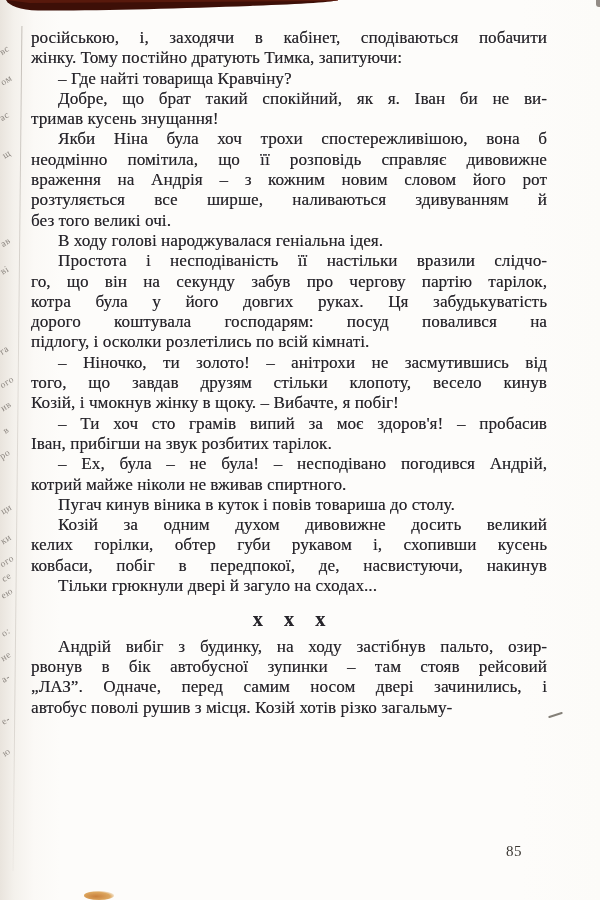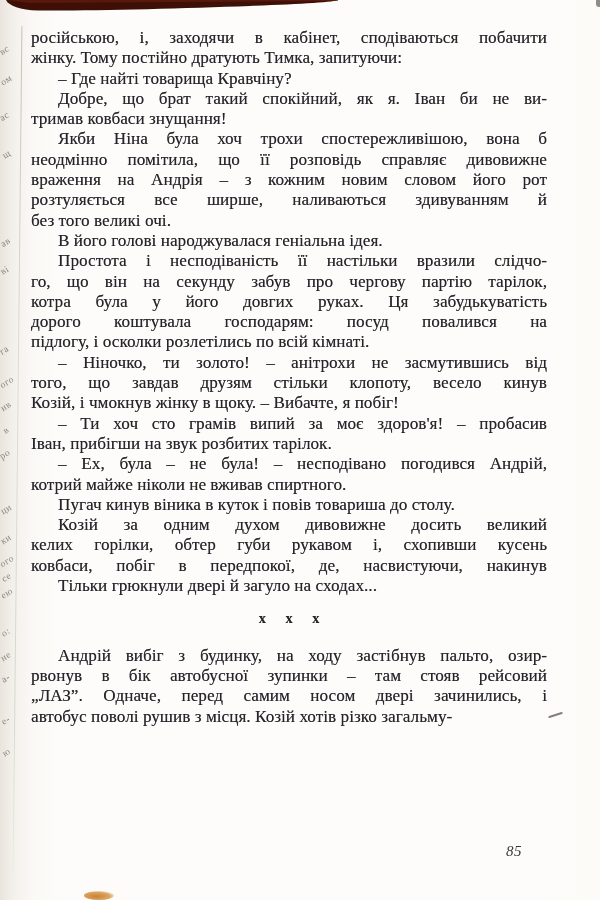--- a/index.html
+++ b/index.html
@@ -61,35 +61,34 @@
     white-space: nowrap;
     text-align: justify;
     text-align-last: justify;
     overflow: visible;
   }
   .line.last { text-align-last: left; }
   .line.ind  { text-indent: 27px; }
 
   .separator {
     margin-top: 13px;
-    margin-bottom: 16px;
+    margin-bottom: 7px;
     height: 20.3px;
     text-align: center;
     text-align-last: center;
-    font-size: 14px;
+    font-size: 20px;
     font-weight: bold;
     word-spacing: 16px;
     color: #26242a;
   }
 
   .page-number {
     position: absolute;
     left: 506px;
     top: 843px;
-    font-style: italic;
     font-size: 15px;
     color: #3a3733;
     letter-spacing: 0.5px;
   }
 
   
   .artifact-dash {
     position: absolute;
     left: 548px; top: 714px;
     width: 15px; height: 2px;
@@ -149,27 +148,27 @@
       <span class="gutter-frag" style="top: 716px; left: 2px;">е-</span>
       <span class="gutter-frag" style="top: 748px; left: 3px;">ю</span>
     </div>
 
   <div class="page-text">
     <div id="text-block-1">
         <div class="line">російською, і, заходячи в кабінет, сподіваються побачити</div>
         <div class="line last">жінку. Тому постійно дратують Тимка, запитуючи:</div>
         <div class="line last ind">– Где найті товарища Кравчіну?</div>
         <div class="line ind">Добре, що брат такий спокійний, як я. Іван би не ви-</div>
-        <div class="line last">тримав ковбаси знущання!</div>
+        <div class="line last">тримав кусень знущання!</div>
         <div class="line ind">Якби Ніна була хоч трохи спостережливішою, вона б</div>
         <div class="line">неодмінно помітила, що її розповідь справляє дивовижне</div>
         <div class="line">враження на Андрія – з кожним новим словом його рот</div>
         <div class="line">розтуляється все ширше, наливаються здивуванням й</div>
         <div class="line last">без того великі очі.</div>
-        <div class="line last ind">В його голові народжувалася геніальна ідея.</div>
+        <div class="line last ind">В ходу голові народжувалася геніальна ідея.</div>
         <div class="line ind">Простота і несподіваність її настільки вразили слідчо-</div>
         <div class="line">го, що він на секунду забув про чергову партію тарілок,</div>
         <div class="line">котра була у його довгих руках. Ця забудькуватість</div>
         <div class="line">дорого коштувала господарям: посуд повалився на</div>
         <div class="line last">підлогу, і осколки розлетілись по всій кімнаті.</div>
         <div class="line ind">– Ніночко, ти золото! – анітрохи не засмутившись від</div>
         <div class="line">того, що завдав друзям стільки клопоту, весело кинув</div>
         <div class="line last">Козій, і чмокнув жінку в щоку. – Вибачте, я побіг!</div>
         <div class="line ind">– Ти хоч сто грамів випий за моє здоров'я! – пробасив</div>
         <div class="line last">Іван, прибігши на звук розбитих тарілок.</div>

